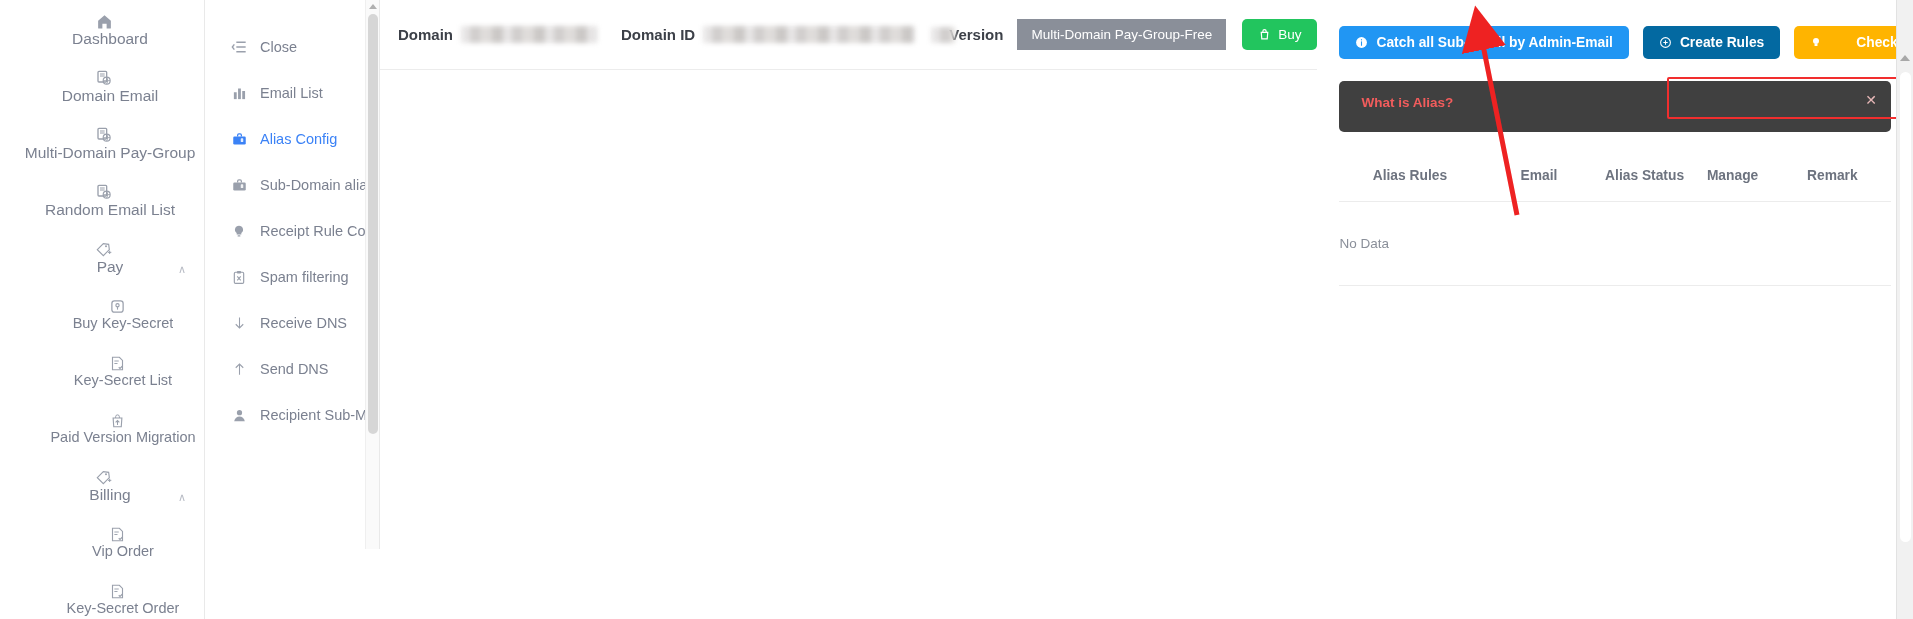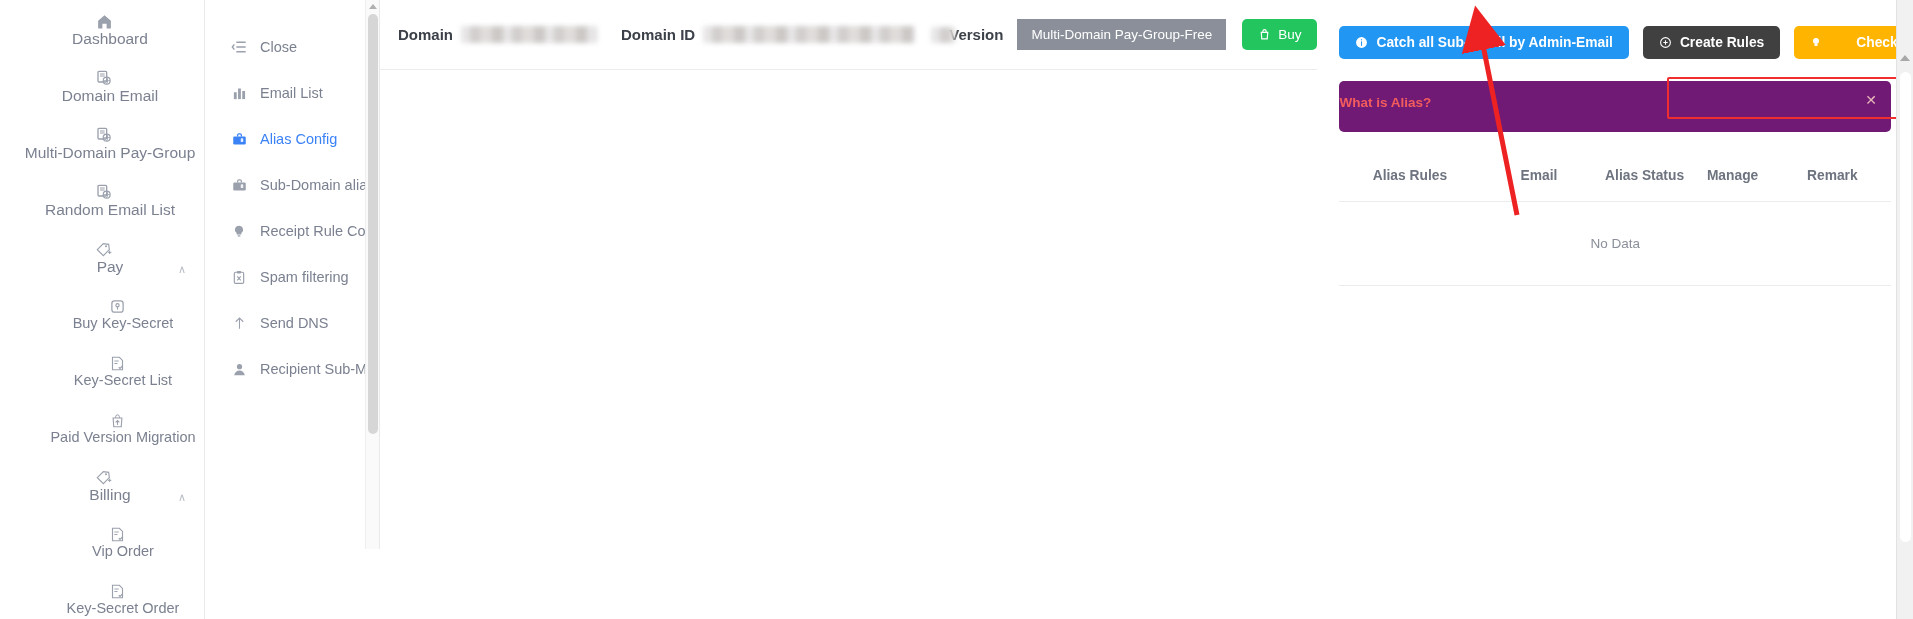--- a/index.html
+++ b/index.html
@@ -144,58 +144,58 @@
   }
   .act-btn {
     border: none; border-radius: 5px; color: #fff;
     font-size: 13.8px; font-weight: bold;
     padding: 9px 16px; cursor: pointer;
     display: flex; align-items: center; gap: 8px;
     font-family: "Liberation Sans", sans-serif;
     white-space: nowrap;
   }
   .act-blue { background: #2196f3; }
-  .act-green { background: #404040; }
+  .act-green { background: #0369a1; }
   .act-yellow { background: #ffb400; gap: 34px; }
 
   
   .highlight-box {
     position: absolute;
     left: 350px; top: 77px; width: 232px; height: 42px;
     border: 2px solid #f12e2e;
     border-radius: 2px;
     pointer-events: none;
   }
 
   
   .alert {
     margin: 22px 22px 0 22px;
-    background: #701a75;
+    background: #404040;
     border-radius: 5px;
-    padding: 14px 18px 16px 0;
+    padding: 14px 18px 16px 22px;
     position: relative;
   }
   .alert-title { color: #f25c5c; font-weight: bold; font-size: 13.5px; margin-bottom: 6px; }
   .alert-text { color: #f47b7b; font-size: 13px; }
   .alert-close {
     position: absolute; right: 14px; top: 12px;
     color: #e8b8b8; font-size: 14px; cursor: pointer;
     line-height: 1;
   }
 
   
   .tbl { margin: 26px 22px 0 22px; width: calc(100% - 44px); }
   table { width: 100%; border-collapse: collapse; }
   th {
     font-size: 13.8px; color: #6d737f; font-weight: bold;
     padding: 10px 0 18px 0; text-align: center;
     border-bottom: 1px solid #ececec;
   }
   td.nodata {
-    text-align: center; padding: 34px 0;
+    text-align: left; padding: 34px 0;
     color: #8a8f99; font-size: 13.5px;
     border-bottom: 1px solid #ececec;
   }
 
   
   .page-scroll {
     position: absolute; right: 0; top: 0; width: 17px; height: 619px;
     background: #f1f1f1; border-left: 1px solid #e2e2e2; z-index: 30;
   }
   .page-scroll .up {
@@ -388,20 +388,28 @@
         </div>
         <div class="sub-item">
           <span class="ico">
             <svg class="i" width="14" height="15" viewBox="0 0 24 24">
               <rect x="4" y="3" width="16" height="19" rx="2" fill="none" stroke="#9aa0ac" stroke-width="2"></rect>
               <rect x="8.5" y="1" width="7" height="4" rx="1" fill="#9aa0ac"></rect>
               <path d="M9 10l6 7M15 10l-6 7" stroke="#9aa0ac" stroke-width="1.9"></path>
             </svg>
           </span>
           <span>Spam filtering</span>
+        </div>
+        <div class="sub-item">
+          <span class="ico">
+            <svg class="i" width="15" height="16" viewBox="0 0 24 24">
+              <path d="M12 3v17M6 14l6 6 6-6" fill="none" stroke="#9aa0ac" stroke-width="1.7"></path>
+            </svg>
+          </span>
+          <span>Receive DNS</span>
         </div>
         <div class="sub-item">
           <span class="ico">
             <svg class="i" width="15" height="16" viewBox="0 0 24 24">
               <path d="M12 21V4M6 10l6-6 6 6" fill="none" stroke="#9aa0ac" stroke-width="1.7"></path>
             </svg>
           </span>
           <span>Send DNS</span>
         </div>
         <div class="sub-item">

